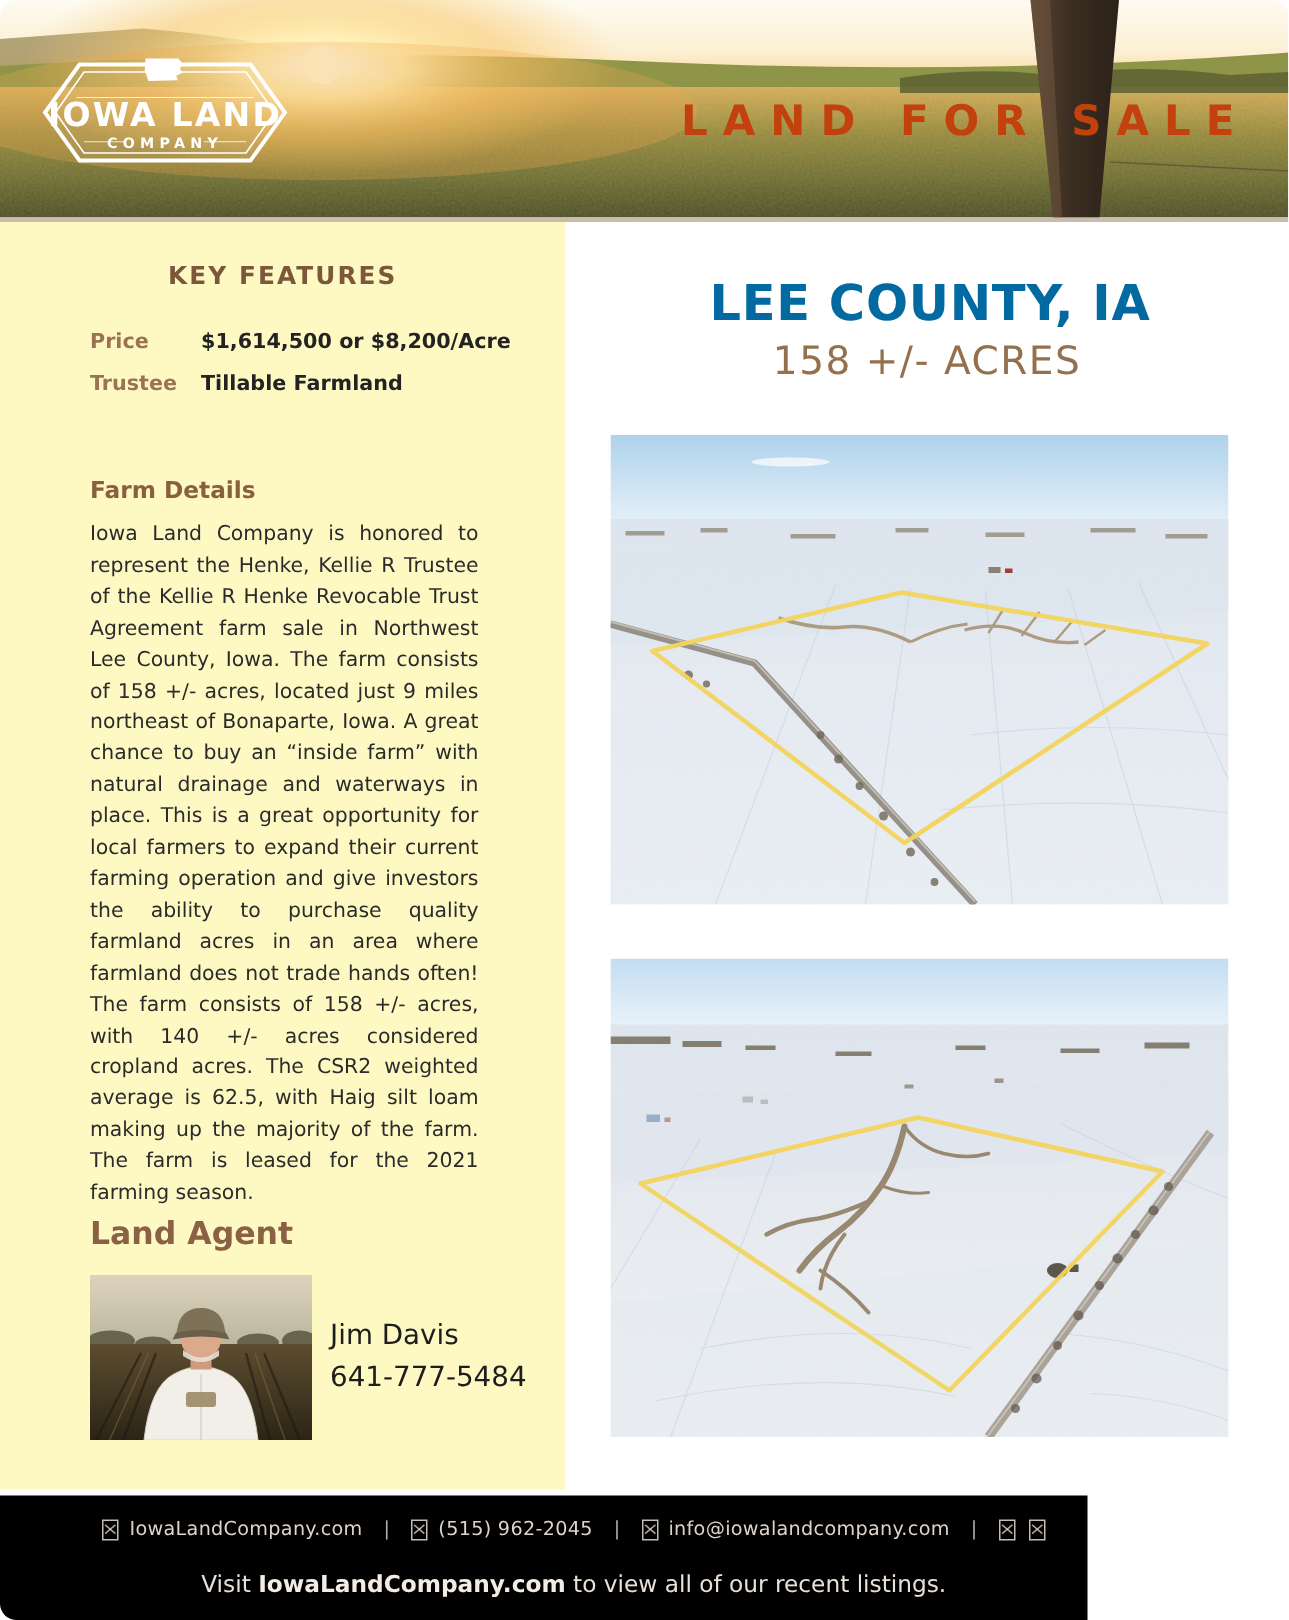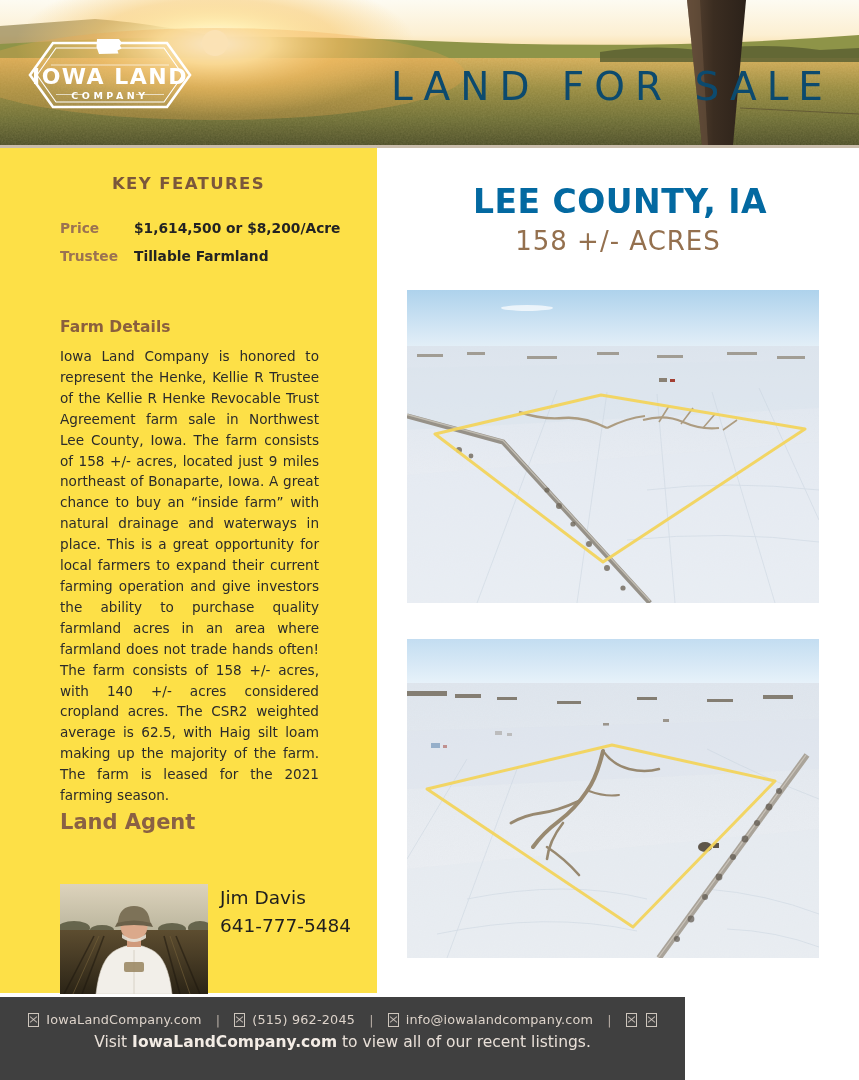--- a/index.html
+++ b/index.html
@@ -1,58 +1,58 @@
 <!DOCTYPE html>
 <html><head>
 <meta charset="utf-8">
 <style>
   html,body{margin:0;padding:0;background:#ffffff;}
   body{font-family:"DejaVu Sans","Liberation Sans",sans-serif;-webkit-font-smoothing:antialiased;}
-  .page{position:relative;width:859px;height:1080px;background:#ffffff;overflow:hidden;}
+  .page{position:relative;width:859px;height:1080px;background:#ffffff;overflow:hidden;border-radius:11px;}
 
   
   .hero{position:absolute;left:0;top:0;width:859px;height:145px;border-bottom:3px solid #c9bcab;overflow:hidden;}
   .hero svg.bg{position:absolute;left:0;top:0;width:859px;height:145px;display:block;}
   .logo{position:absolute;left:28px;top:38px;width:164px;height:74px;}
-  .banner-title{position:absolute;right:26px;top:64px;color:#0c4a6e;font-size:39px;font-weight:400;letter-spacing:10px;white-space:nowrap;}
+  .banner-title{position:absolute;right:26px;top:64px;color:#c2410c;font-size:28px;font-weight:700;letter-spacing:10px;white-space:nowrap;}
 
   
-  .panel{position:absolute;left:0;top:148px;width:377px;height:845px;background:#fde047;}
+  .panel{position:absolute;left:0;top:148px;width:377px;height:845px;background:#fef9c3;}
   .kf-heading{position:absolute;top:26px;left:0;width:100%;text-align:center;color:#7b573b;font-size:16.5px;font-weight:800;letter-spacing:1.4px;}
   .features{position:absolute;top:72px;left:60px;width:262px;}
   .feat-row{display:flex;margin-bottom:12px;align-items:baseline;}
   .feat-label{width:74px;flex:0 0 74px;color:#9b7252;font-weight:700;font-size:13.8px;}
   .feat-value{color:#232323;font-weight:700;font-size:13.8px;white-space:nowrap;}
   .feat-value.small{font-size:12.4px;}
   .farm-h{position:absolute;top:170px;left:60px;color:#8a5f3e;font-size:15.5px;font-weight:800;text-align:center;}
   .farm-body{position:absolute;top:198px;left:60px;width:259px;color:#2b2b2b;font-size:13.6px;line-height:20.9px;font-weight:500;text-align:justify;}
   .agent-h{position:absolute;top:662px;left:60px;color:#8a6144;font-size:21px;font-weight:800;}
-  .agent-row{position:absolute;top:736px;left:60px;display:flex;align-items:flex-start;}
+  .agent-row{position:absolute;top:702px;left:60px;display:flex;align-items:center;}
   .agent-photo{width:148px;height:110px;flex:0 0 148px;display:block;}
   .agent-meta{margin-left:12px;color:#1e1e1e;font-size:18.5px;font-weight:500;line-height:1.5;}
   .agent-email{position:absolute;top:822px;left:0;width:377px;text-align:center;color:#1e1e1e;font-size:15.5px;font-weight:600;margin-top:41px;}
 
   
   .county-title{position:absolute;left:377px;top:182px;width:486px;text-align:center;color:#0369a1;font-size:33px;font-weight:800;letter-spacing:.5px;}
   .acreage{position:absolute;left:377px;top:226px;width:482px;text-align:center;color:#94704e;font-size:26px;font-weight:400;letter-spacing:1px;}
   .aerial-1{position:absolute;left:407px;top:290px;width:412px;height:313px;display:block;}
   .aerial-2{position:absolute;left:407px;top:639px;width:412px;height:319px;display:block;}
 
   
-  .footer{position:absolute;left:0;top:997px;width:685px;height:83px;background:#404040;color:#ded4cb;}
+  .footer{position:absolute;left:0;top:997px;width:685px;height:83px;background:#000000;color:#ded4cb;padding-left:40px;}
   .footer-line1{margin-top:15px;text-align:center;font-size:12.8px;letter-spacing:.2px;display:flex;justify-content:center;align-items:center;gap:0;}
   .footer-line1 .item{display:inline-flex;align-items:center;}
   .sep{margin:0 14px;color:#b5aca3;}
   .tofu{display:inline-block;width:9px;height:12px;border:1px solid rgba(232,222,212,.85);position:relative;margin-right:7px;flex:0 0 auto;}
   .tofu::before,.tofu::after{content:"";position:absolute;left:0px;right:0px;top:5px;height:1px;background:rgba(232,222,212,.75);}
   .tofu::before{transform:rotate(40deg);}
   .tofu::after{transform:rotate(-40deg);}
   .tofu.social{margin-right:0;}
   .social-gap{width:9px;}
-  .footer-line2{margin-top:6px;text-align:center;font-size:15.5px;color:#e9e0d8;font-weight:400;}
+  .footer-line2{margin-top:20px;text-align:center;font-size:15.5px;color:#e9e0d8;font-weight:400;}
   .footer-line2 b{font-weight:800;color:#f3ece5;}
 </style>
 </head>
 <body>
 
 <div class="page">
 
   <div class="hero">
     <svg class="bg" viewBox="0 0 859 145" preserveAspectRatio="none" aria-hidden="true">
       <defs>

